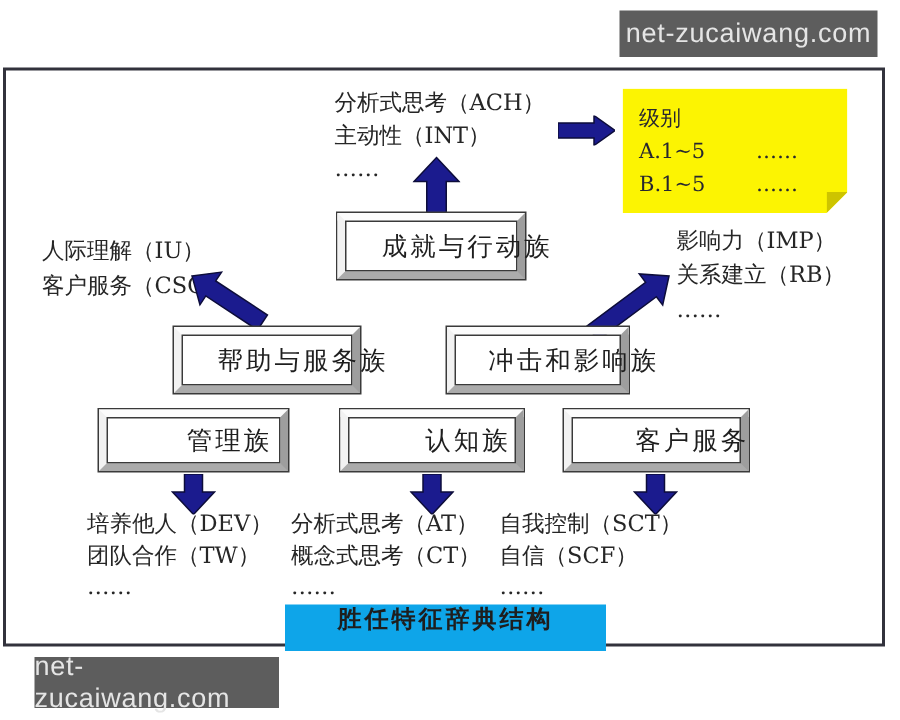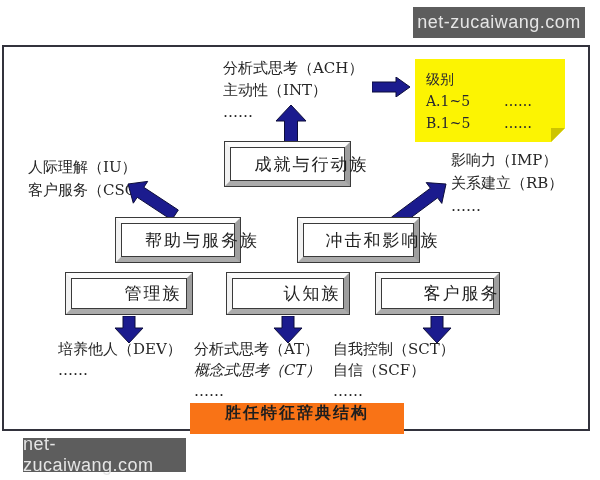--- a/index.html
+++ b/index.html
@@ -37,21 +37,21 @@
     font-size:14px;color:#262630;padding:9px 0 12px 11px;box-sizing:border-box;
   }
   .sticky-row{display:flex;height:22px;line-height:22px;}
   .sticky-col1{width:56px;}
   .sticky-col2{padding-left:8px;}
   .sticky-fold{
     position:absolute;left:551px;top:128px;width:14px;height:14px;
     clip-path:polygon(0 0,100% 0,0 100%);background:#cdc400;
   }
   .caption{
-    position:absolute;left:190px;top:403px;width:214px;height:31px;background:#f97316;
+    position:absolute;left:190px;top:403px;width:214px;height:31px;background:#0ea5e9;
     text-align:center;font-size:16px;font-weight:bold;letter-spacing:2px;color:#1e1e1e;
   }
 </style>
 </head>
 <body>
 
 <div id="canvas">
 
   <div class="wm" style="left: 413px; top: 7px; width: 172px; height: 31px; background-color: rgb(93, 93, 93);">
     <span>net-zucaiwang.com</span>
@@ -86,26 +86,27 @@
   </div>
 
   <div class="note" style="left:451px;top:149px;line-height:23px;">
     <div style="height:23px;">影响力（IMP）</div>
     <div style="height:23px;">关系建立（RB）</div>
     <div style="height:23px;">……</div>
   </div>
 
   <div class="note" style="left:58px;top:339px;line-height:21px;">
     <div style="height:21px;">培养他人（DEV）</div>
+    <div style="height:21px;">团队合作（TW）</div>
     <div style="height:21px;">……</div>
   </div>
 
   <div class="note" style="left:194px;top:339px;line-height:21px;">
     <div style="height:21px;">分析式思考（AT）</div>
-    <div style="height:21px;font-style:italic;">概念式思考（CT）</div>
+    <div style="height:21px;">概念式思考（CT）</div>
     <div style="height:21px;">……</div>
   </div>
 
   <div class="note" style="left:333px;top:339px;line-height:21px;">
     <div style="height:21px;">自我控制（SCT）</div>
     <div style="height:21px;">自信（SCF）</div>
     <div style="height:21px;">……</div>
   </div>
 
   <svg class="arrow" style="left:275px;top:104px;" width="32" height="38">

